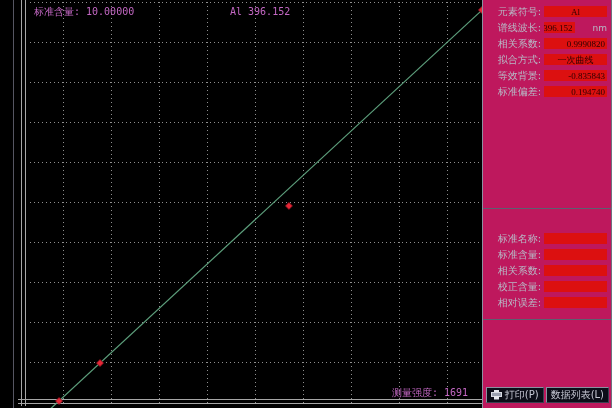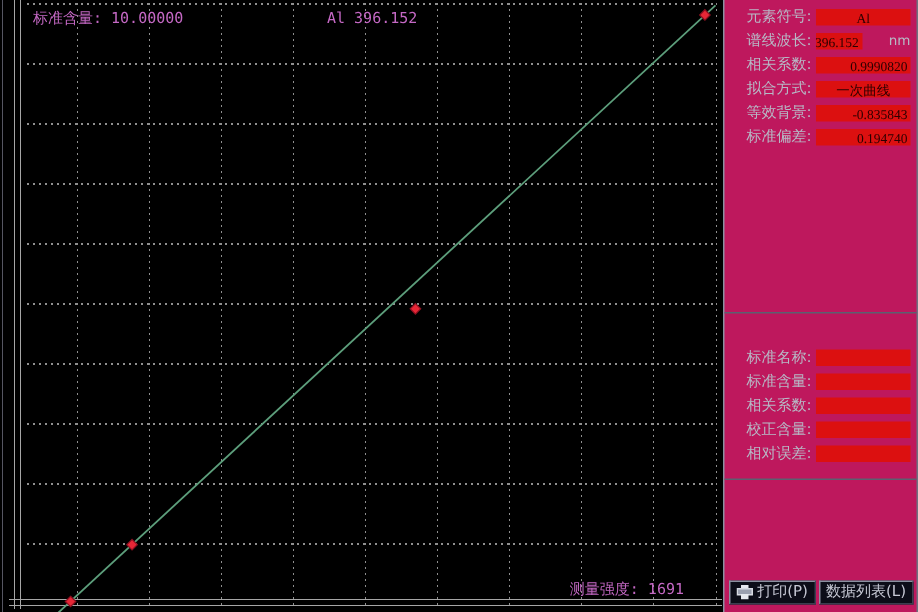--- a/index.html
+++ b/index.html
@@ -2,21 +2,21 @@
 <html><head>
 <meta charset="utf-8">
 <style>
   html,body{margin:0;padding:0;}
   body{
     width:612px;height:408px;position:relative;overflow:hidden;
     background:#000;
     font-family:"DejaVu Sans","Liberation Sans",sans-serif;
     --field-bg:#dc1010; --field-text:#2b0000; --label-text:#b7b9c6;
   }
-  .chart-area{position:absolute;left:0;top:0;width:515px;height:408px;background:#000;}
+  .chart-area{position:absolute;left:12px;top:0;width:515px;height:408px;background:#000;}
   .panel{
     position:absolute;left:482px;top:0;width:130px;height:408px;
     background:#be185d;box-sizing:border-box;
     border-left:1px solid #8b90a0;border-right:1px solid #6d7180;
   }
   .fields{position:absolute;left:3px;right:4px;}
   #fields-top{top:6px;}
   #fields-bottom{
     top:208px;left:0;right:0;padding:24px 4px 6px 3px;
     border-top:1px solid #5c6070;border-bottom:1px solid #5c6070;

